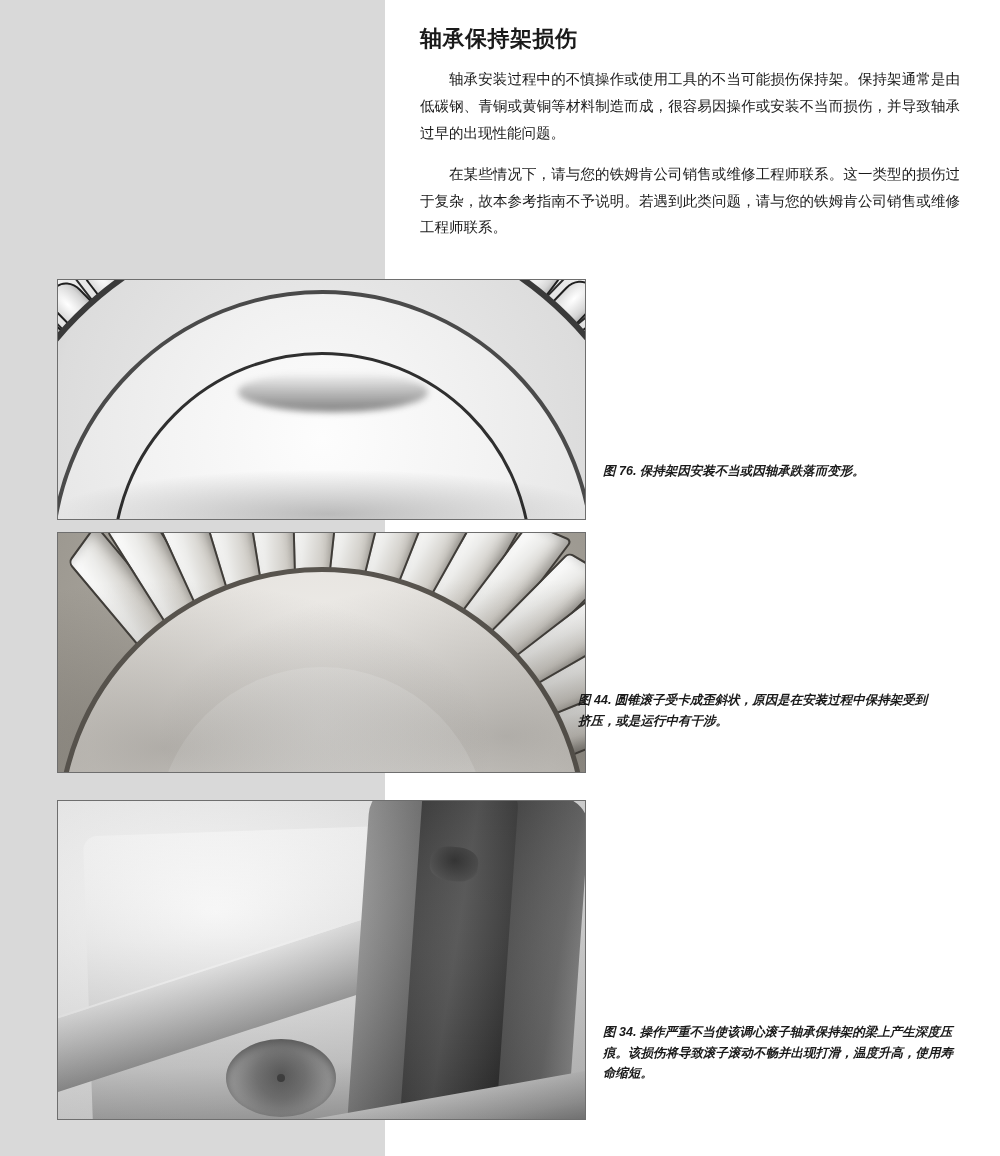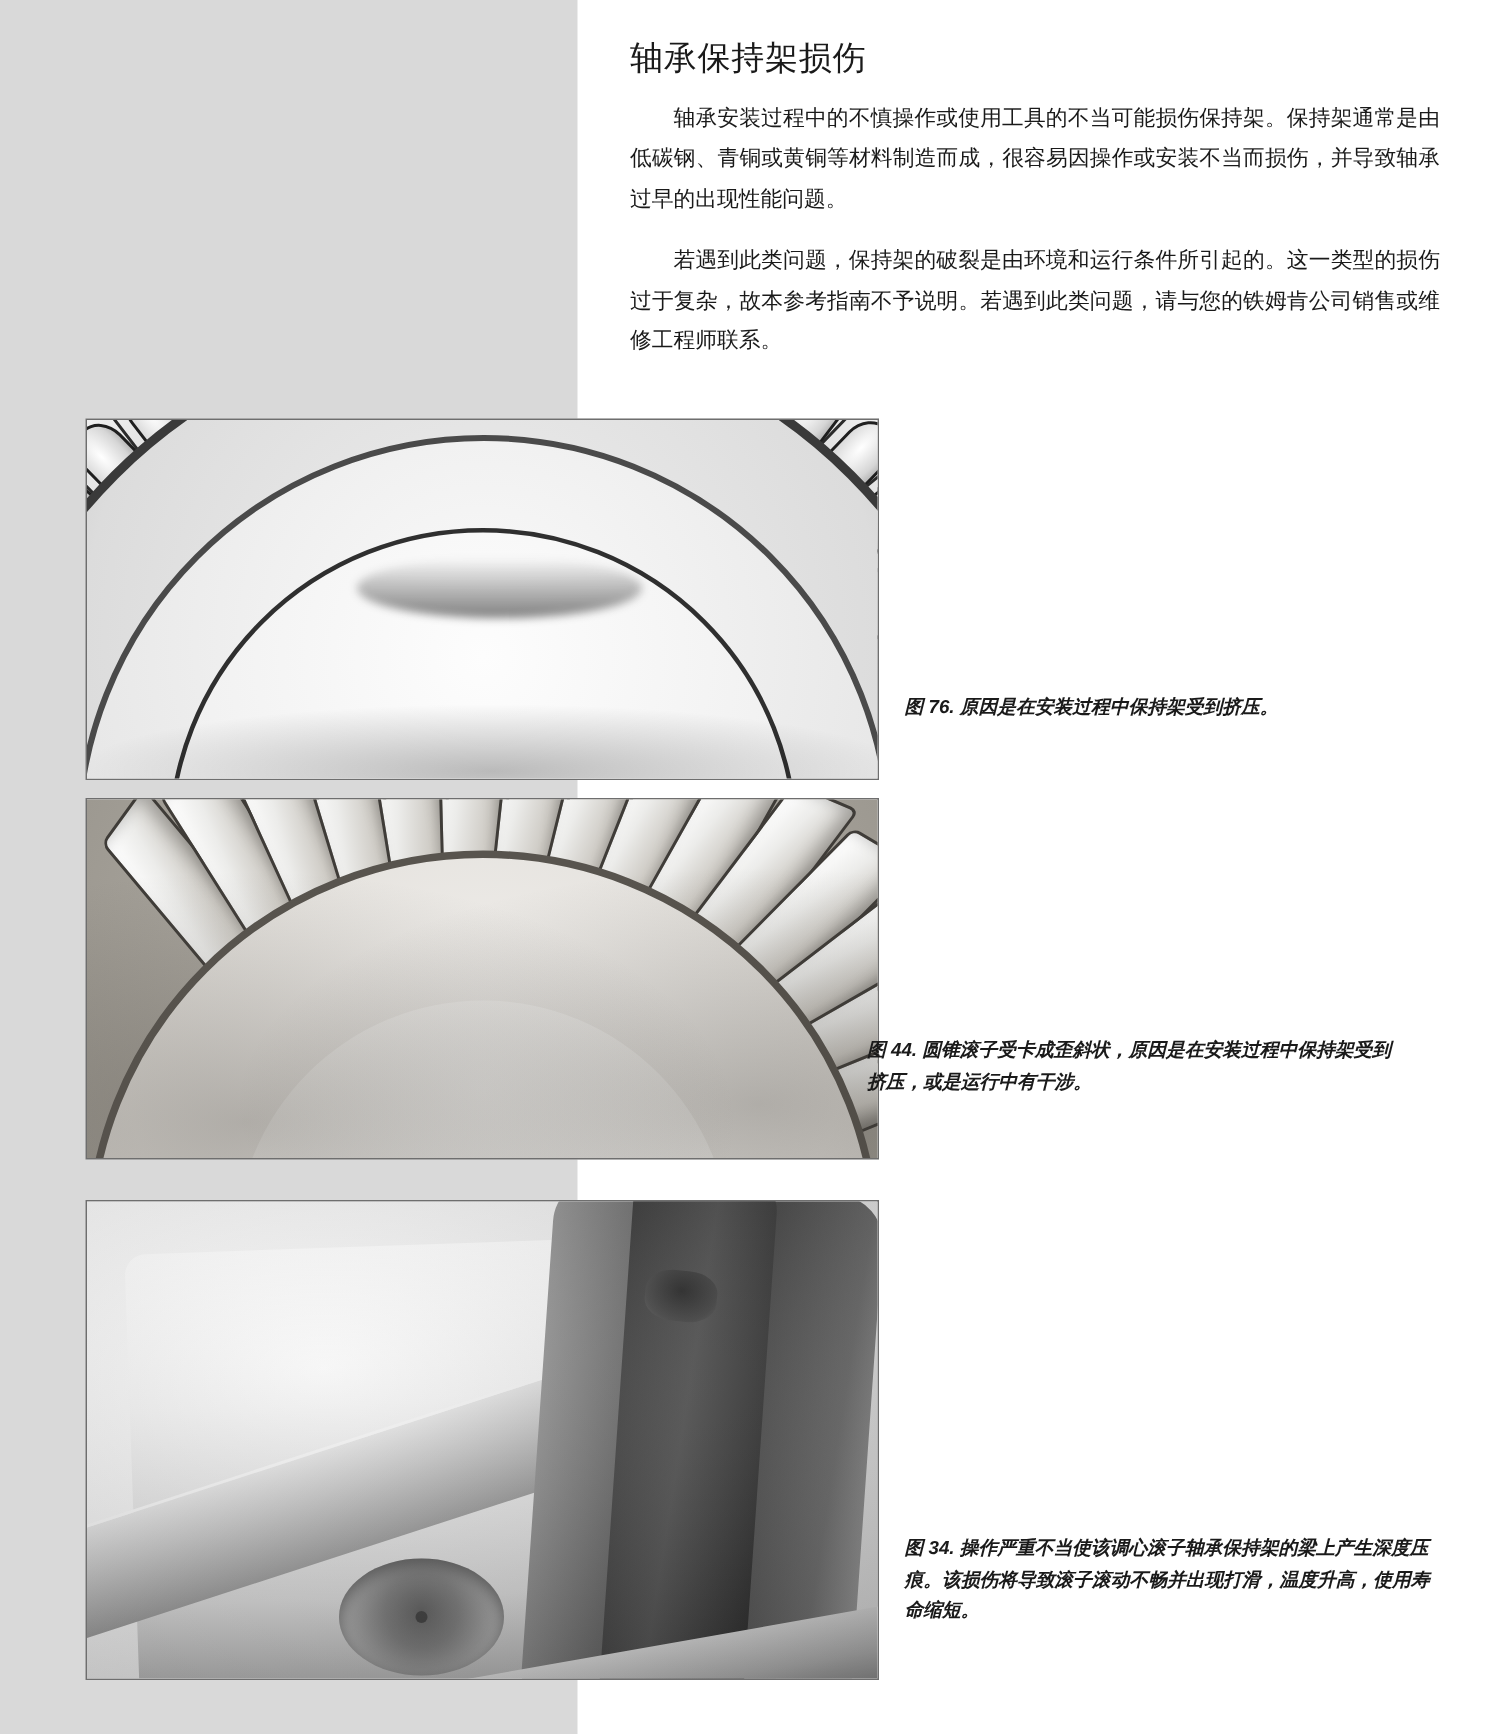--- a/index.html
+++ b/index.html
@@ -40,21 +40,21 @@
   }
   
   .text-col {
     position: absolute;
     left: 420px;
     top: 26px;
     width: 540px;
   }
   .page-title {
     font-size: 22px;
-    font-weight: normal;
+    font-weight: bold;
     color: #1a1a1a;
     letter-spacing: 0.5px;
     margin: 0 0 14px 0;
     line-height: 1.2;
   }
   .para {
     font-size: 14.5px;
     line-height: 1.85;
     color: #1a1a1a;
     margin: 12px 0 14px 0;
@@ -182,21 +182,21 @@
 <body>
 
 <div id="page">
 
   <div class="left-band"></div>
   <div class="left-band-lower"></div>
 
   <div class="text-col">
     <h1 class="page-title">轴承保持架损伤</h1>
     <p class="para">轴承安装过程中的不慎操作或使用工具的不当可能损伤保持架。保持架通常是由低碳钢、青铜或黄铜等材料制造而成，很容易因操作或安装不当而损伤，并导致轴承过早的出现性能问题。</p>
-    <p class="para">若遇到此类问题，保持架的破裂是由环境和运行条件所引起的。这一类型的损伤过于复杂，故本参考指南不予说明。若遇到此类问题，请与您的铁姆肯公司销售或维修工程师联系。</p>
+    <p class="para">在某些情况下，请与您的铁姆肯公司销售或维修工程师联系。这一类型的损伤过于复杂，故本参考指南不予说明。若遇到此类问题，请与您的铁姆肯公司销售或维修工程师联系。</p>
   </div>
 
   <div class="figure" id="fig-43">
     <div class="fig-img">
       <div class="p1-bg"></div>
       <div class="p1-outer"></div>
       <div class="p1-cage" id="p1cage">
           <div class="p1-pocket" style="transform: rotate(-58deg);"></div>
           <div class="p1-roller" style="transform: rotate(-58deg);"></div>
           <div class="p1-pocket" style="transform: rotate(-51.2deg);"></div>
@@ -230,21 +230,21 @@
         </div>
       <div class="p1-ring2"></div>
       <div class="p1-ring3"></div>
       <div class="p1-inner"></div>
       <div class="p1-dent"></div>
       <div class="p1-shadow"></div>
     </div>
   </div>
   <div class="caption" id="cap-43">
     <span class="num">图 76.</span>
-    <span>原因是在安装过程中保持架受到挤压。</span>
+    <span>保持架因安装不当或因轴承跌落而变形。</span>
   </div>
 
   <div class="figure" id="fig-44">
     <div class="fig-img">
       <div class="p2-bg"></div>
       <div class="p2-ring"></div>
       <div class="p2-rollers" id="p2rollers">
           <div class="p2-roller" style="transform: rotate(-54deg) skewX(-14deg);"></div>
           <div class="p2-roller" style="transform: rotate(-46.3deg) skewX(-14deg);"></div>
           <div class="p2-roller" style="transform: rotate(-38.6deg) skewX(-14deg);"></div>

